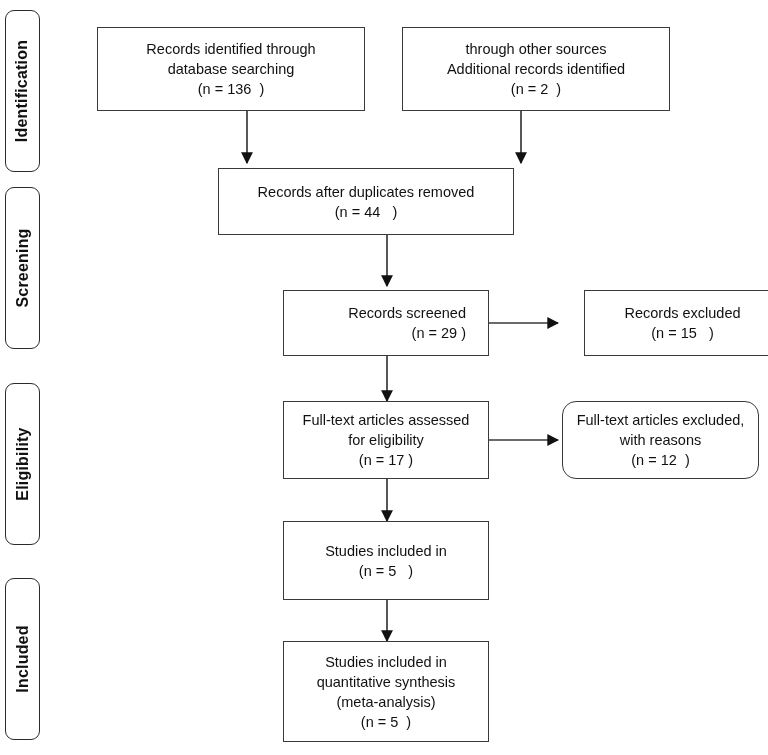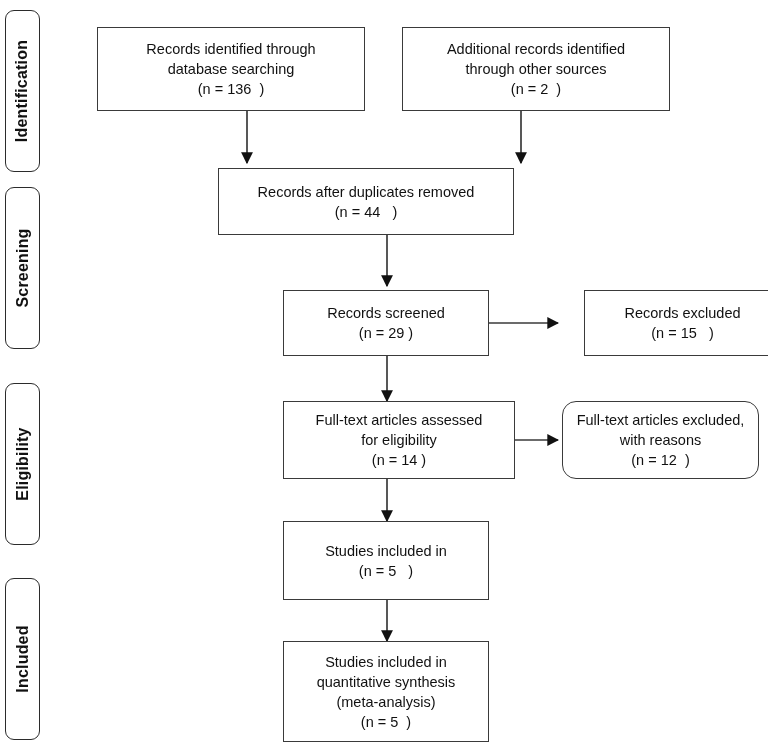--- a/index.html
+++ b/index.html
@@ -116,44 +116,44 @@
     <span class="stage-text">Included</span>
   </div>
 
   <div class="node" style="left:97px; top:27px; width:268px; height:84px;">
     <span class="line">Records identified through</span>
     <span class="line">database searching</span>
     <span class="line">(n = 136  )</span>
   </div>
 
   <div class="node" style="left:402px; top:27px; width:268px; height:84px;">
+    <span class="line">through other sources</span>
     <span class="line">Additional records identified</span>
-    <span class="line">through other sources</span>
     <span class="line">(n = 2  )</span>
   </div>
 
   <div class="node" style="left:218px; top:168px; width:296px; height:67px;">
     <span class="line">Records after duplicates removed</span>
     <span class="line">(n = 44   )</span>
   </div>
 
-  <div class="node" style="left:283px; top:290px; width:206px; height:66px;">
+  <div class="node" style="left:283px; top:290px; width:206px; height:66px;align-items:flex-end;">
     <span class="line">Records screened</span>
     <span class="line">(n = 29 )</span>
   </div>
 
   <div class="node" style="left:584px; top:290px; width:197px; height:66px;">
     <span class="line">Records excluded</span>
     <span class="line">(n = 15   )</span>
   </div>
 
-  <div class="node" style="left:283px; top:401px; width:232px; height:78px;">
+  <div class="node" style="left:283px; top:401px; width:206px; height:78px;">
     <span class="line">Full-text articles assessed</span>
     <span class="line">for eligibility</span>
-    <span class="line">(n = 14 )</span>
+    <span class="line">(n = 17 )</span>
   </div>
 
   <div class="node" style="left:562px; top:401px; width:197px; height:78px;border-radius:14px;">
     <span class="line">Full-text articles excluded,</span>
     <span class="line">with reasons</span>
     <span class="line">(n = 12  )</span>
   </div>
 
   <div class="node" style="left:283px; top:521px; width:206px; height:79px;">
     <span class="line">Studies included in</span>

